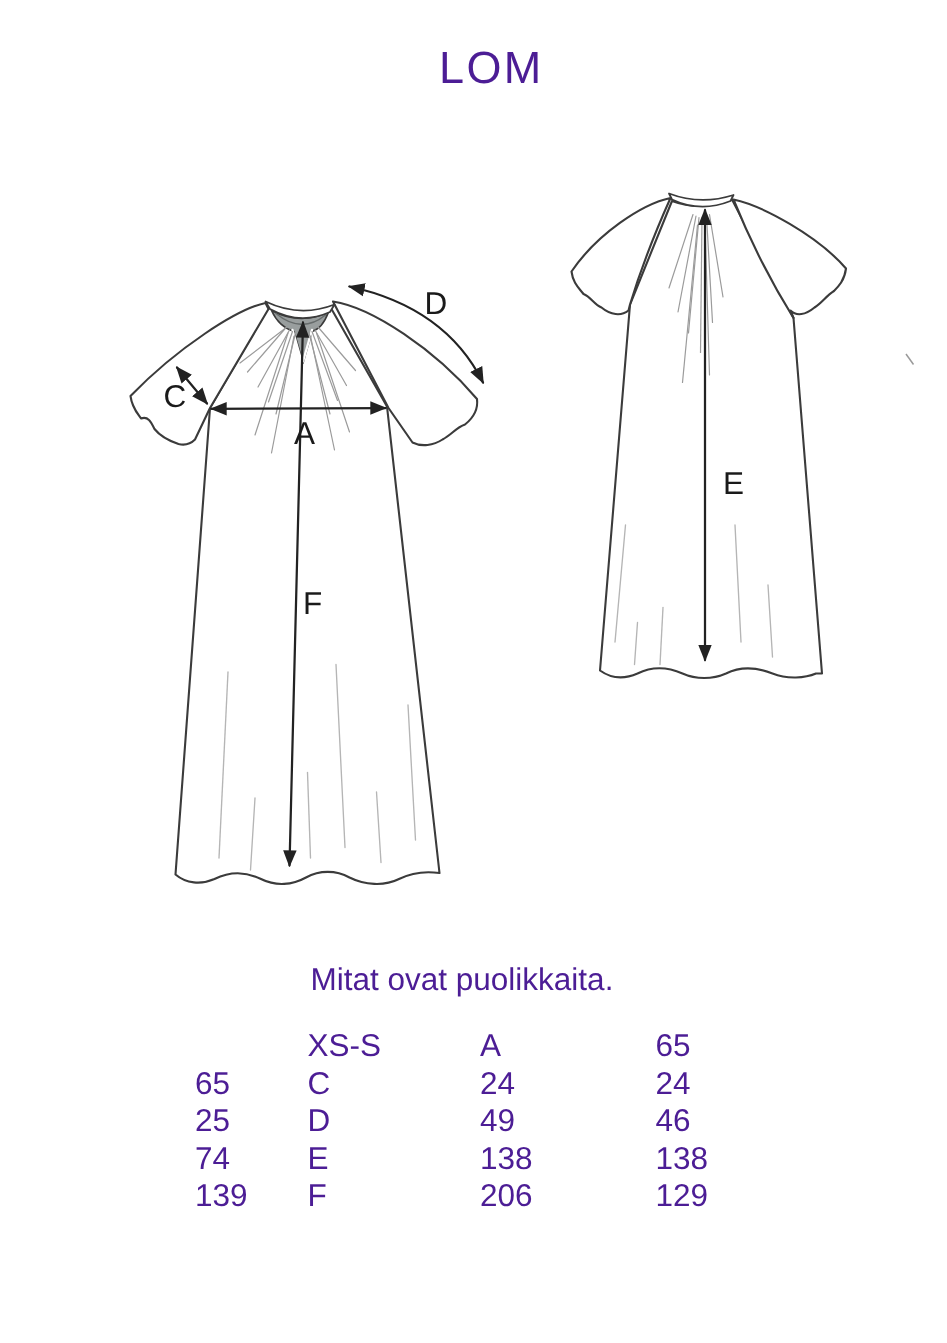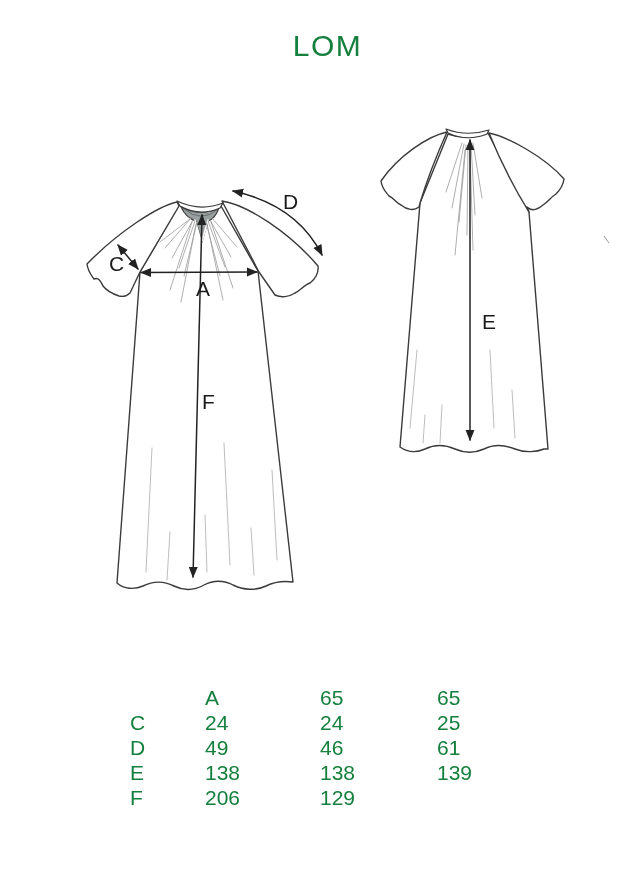--- a/index.html
+++ b/index.html
@@ -1,17 +1,17 @@
 <!DOCTYPE html>
 <html><head>
 <meta charset="utf-8">
 <style>
   html,body{margin:0;padding:0;background:#fff;}
   .page{position:relative;width:631px;height:895px;background:#ffffff;overflow:hidden;
-        font-family:"Liberation Sans",sans-serif;color:#15803d;}
+        font-family:"Liberation Sans",sans-serif;color:#4c1d95;}
   .title{position:absolute;left:0;top:29px;width:655px;text-align:center;
          font-size:30px;letter-spacing:1.5px;font-weight:400;}
   .drawing{position:absolute;left:0;top:0;}
   .note{position:absolute;left:207px;top:642px;font-size:21px;}
   .size-table{position:absolute;left:130px;top:685px;display:grid;
               grid-template-columns:75px 115px 117px 100px;
               font-size:21px;line-height:25px;}
   .size-table .td{white-space:nowrap;}
   svg text{font-family:"Liberation Sans",sans-serif;font-size:21px;fill:#1a1a1a;}
 </style>
@@ -131,37 +131,39 @@
         <path d="M470,150 L473,250"></path>
       </g>
 
       <line stroke="#222222" stroke-width="1.5" x1="470" y1="140" x2="470" y2="440" marker-start="url(#ah)" marker-end="url(#ah)"></line>
       <text stroke="none" fill="#1a1a1a" x="482" y="329">E</text>
     </g>
 
     <line x1="604" y1="236" x2="609" y2="243" stroke="#9a9a9a" stroke-width="1"></line>
   </svg>
 
+  <div class="note">Mitat ovat puolikkaita.</div>
 
   <div class="size-table">
     <div class="td"></div>
+    <div class="td">XS-S</div>
 
     <div class="td">A</div>
     <div class="td">65</div>
     <div class="td">65</div>
 
     <div class="td">C</div>
     <div class="td">24</div>
     <div class="td">24</div>
     <div class="td">25</div>
 
     <div class="td">D</div>
     <div class="td">49</div>
     <div class="td">46</div>
-    <div class="td">61</div>
+    <div class="td">74</div>
 
     <div class="td">E</div>
     <div class="td">138</div>
     <div class="td">138</div>
     <div class="td">139</div>
 
     <div class="td">F</div>
     <div class="td">206</div>
     <div class="td">129</div>
   </div>

